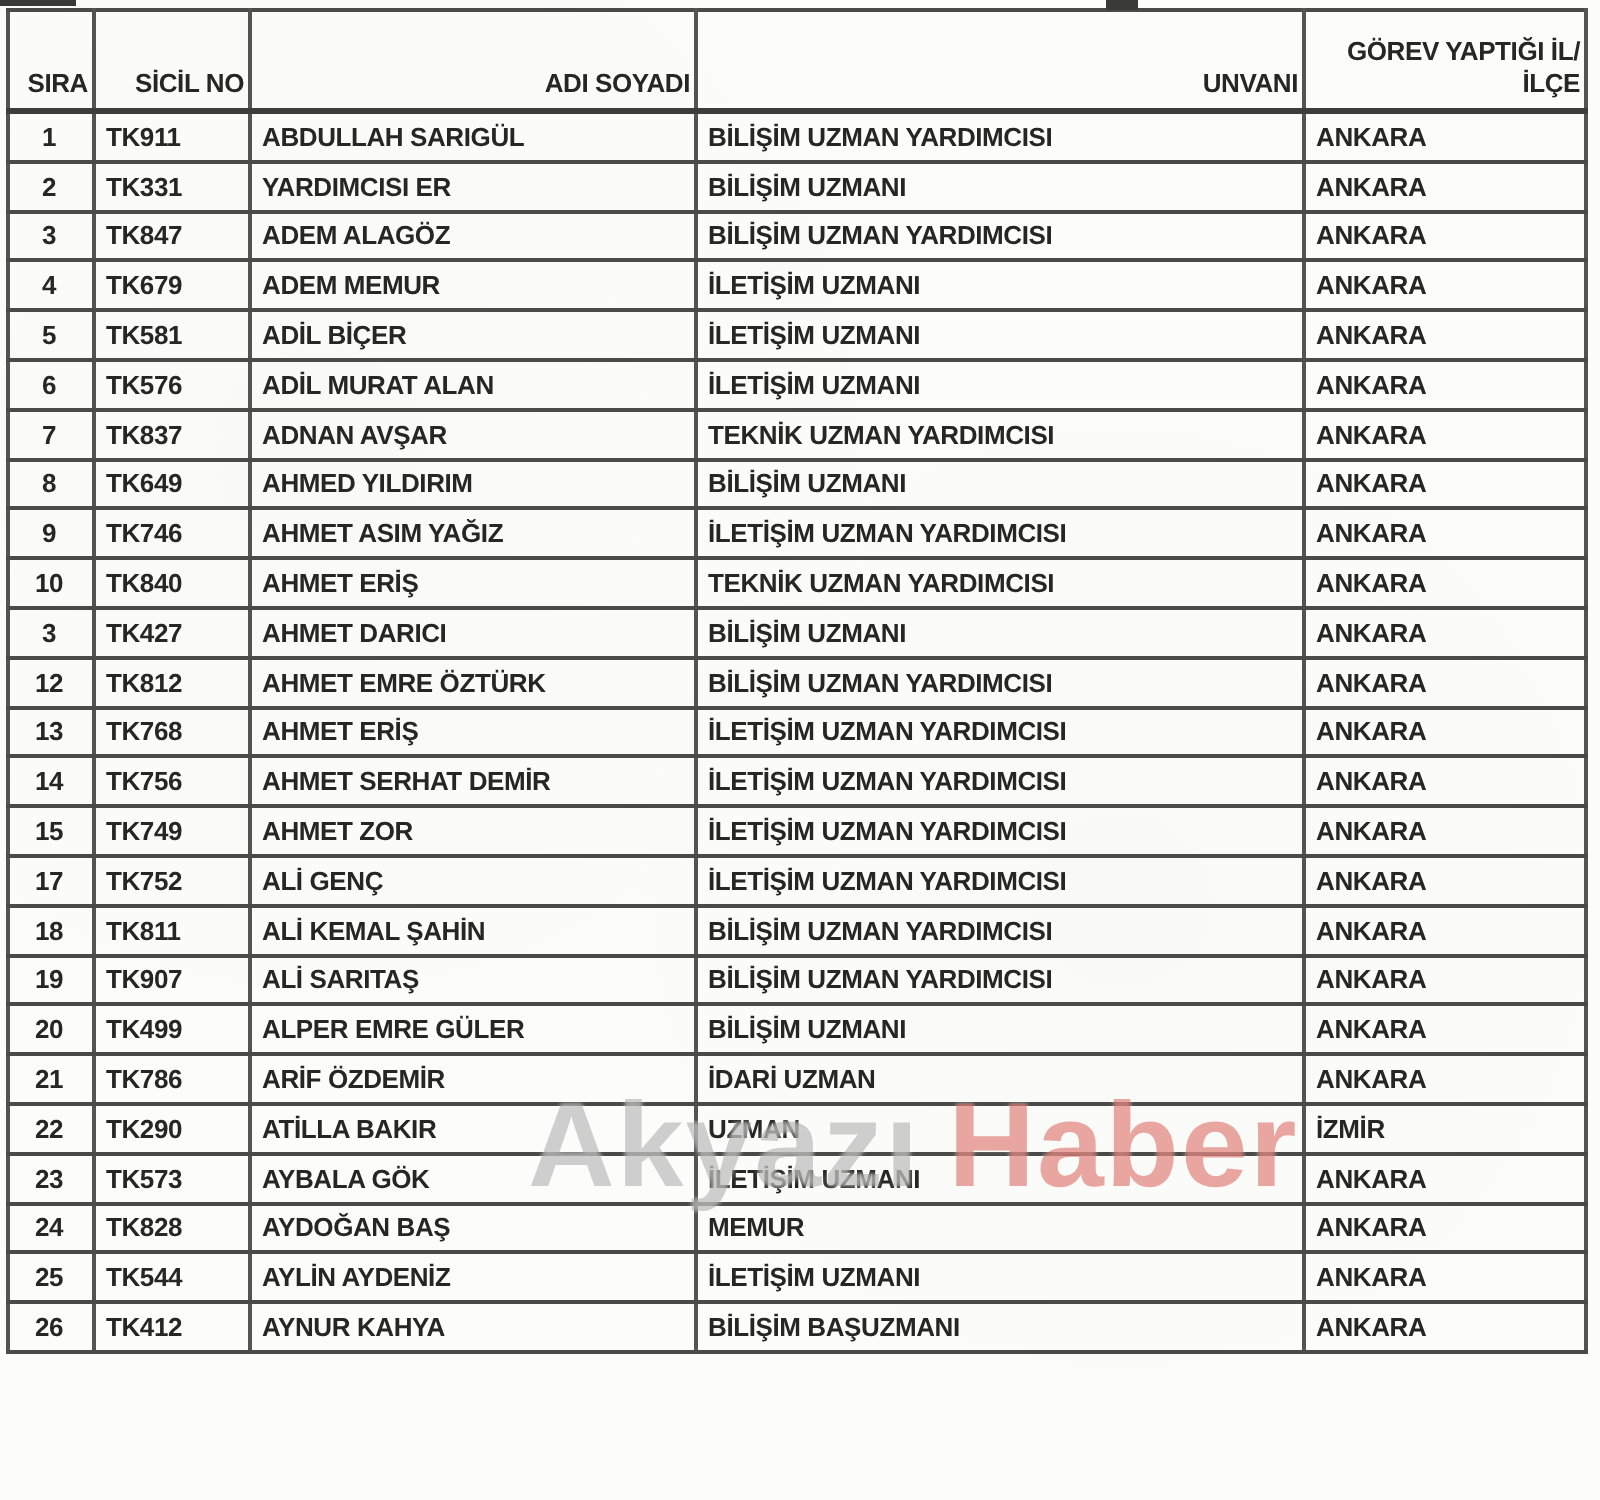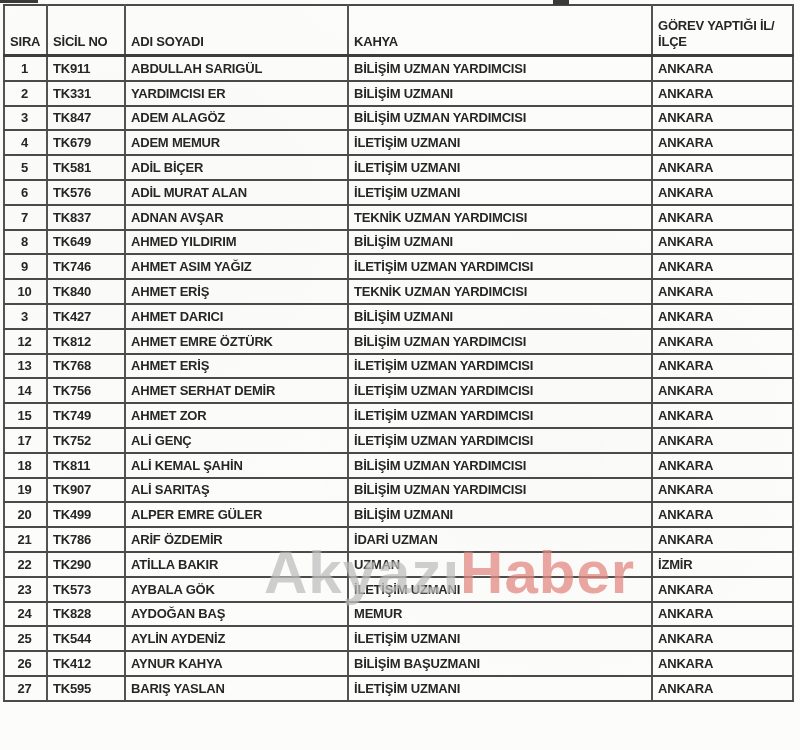--- a/index.html
+++ b/index.html
@@ -42,21 +42,21 @@
     font-weight: 700;
     color: #262624;
     letter-spacing: -0.2px;
     white-space: nowrap;
     overflow: hidden;
     background: transparent;
   }
   .ptable thead th {
     height: 44px;
     font-size: 13px;
-    text-align: left;
+    text-align: right;
     vertical-align: bottom;
     padding: 0 2px 4px 5px;
     border-bottom: 3px solid #3d3d3b;
     white-space: normal;
     line-height: 1.25;
   }
   .ptable tbody td {
     height: 22.8px;
     font-size: 13px;
     padding: 0 2px 0 5px;
@@ -72,21 +72,21 @@
     top: 543px;
     font-size: 60px;
     font-weight: 700;
     letter-spacing: 1px;
     line-height: 1;
     white-space: nowrap;
     z-index: 5;
     pointer-events: none;
   }
   .watermark .wm-gray { text-shadow: 0 0 2px rgba(255,255,255,0.6); }
-  .watermark .wm-red  { text-shadow: 0 0 2px rgba(255,255,255,0.5); }
+  .watermark .wm-red  { margin-left: 14px; text-shadow: 0 0 2px rgba(255,255,255,0.5); }
   .artifact {
     position: absolute;
     background: #3a3a38;
     z-index: 2;
   }
   .artifact.a1 { left: 553px; top: 0; width: 16px; height: 5px; }
   .artifact.a2 { left: 0; top: 0; width: 38px; height: 3px; }
 </style>
 </head>
 <body>
@@ -102,21 +102,21 @@
         <col class="c1">
         <col class="c2">
         <col class="c3">
         <col class="c4">
     </colgroup>
     <thead>
       <tr>
         <th>SIRA</th>
         <th>SİCİL NO</th>
         <th>ADI SOYADI</th>
-        <th>KAHYA</th>
+        <th>UNVANI</th>
         <th>GÖREV YAPTIĞI İL/İLÇE</th>
       </tr>
     </thead>
     <tbody id="table-body">
         <tr>
           <td class="col0">1</td>
           <td class="col1">TK911</td>
           <td class="col2">ABDULLAH SARIGÜL</td>
           <td class="col3">BİLİŞİM UZMAN YARDIMCISI</td>
           <td class="col4">ANKARA</td>
@@ -282,27 +282,20 @@
           <td class="col3">İLETİŞİM UZMANI</td>
           <td class="col4">ANKARA</td>
         </tr>
         <tr>
           <td class="col0">26</td>
           <td class="col1">TK412</td>
           <td class="col2">AYNUR KAHYA</td>
           <td class="col3">BİLİŞİM BAŞUZMANI</td>
           <td class="col4">ANKARA</td>
         </tr>
-        <tr>
-          <td class="col0">27</td>
-          <td class="col1">TK595</td>
-          <td class="col2">BARIŞ YASLAN</td>
-          <td class="col3">İLETİŞİM UZMANI</td>
-          <td class="col4">ANKARA</td>
-        </tr>
       </tbody>
   </table>
 
   <div class="watermark">
     <span class="wm-gray" style="color: rgba(135, 135, 135, 0.4);">Akyazı</span><span class="wm-red" style="color: rgba(214, 80, 70, 0.5);">Haber</span>
   </div>
 
 </div>
 
 </body></html>

